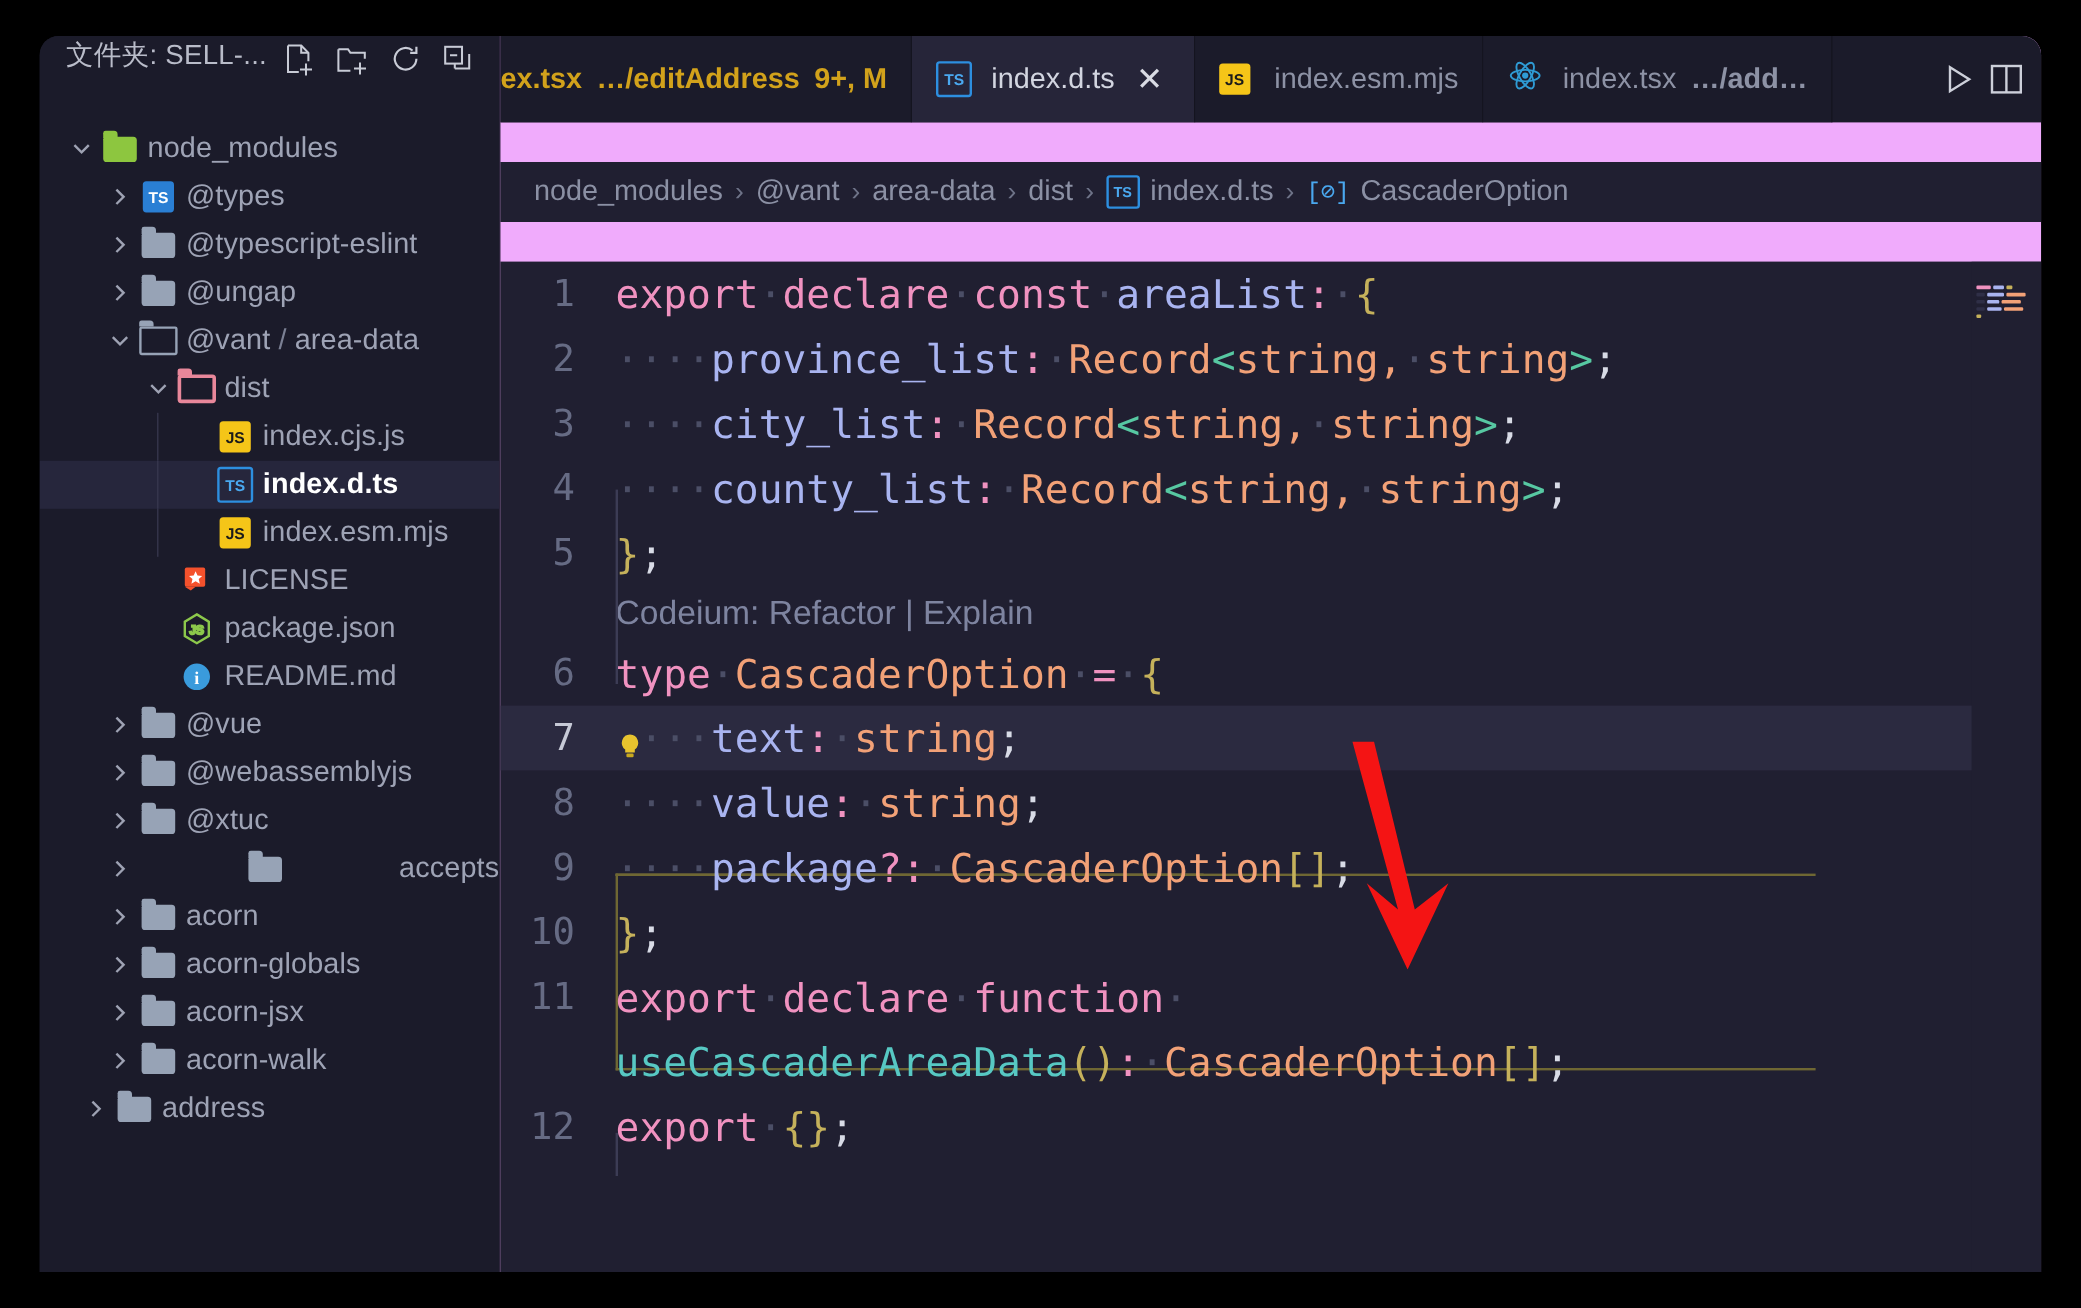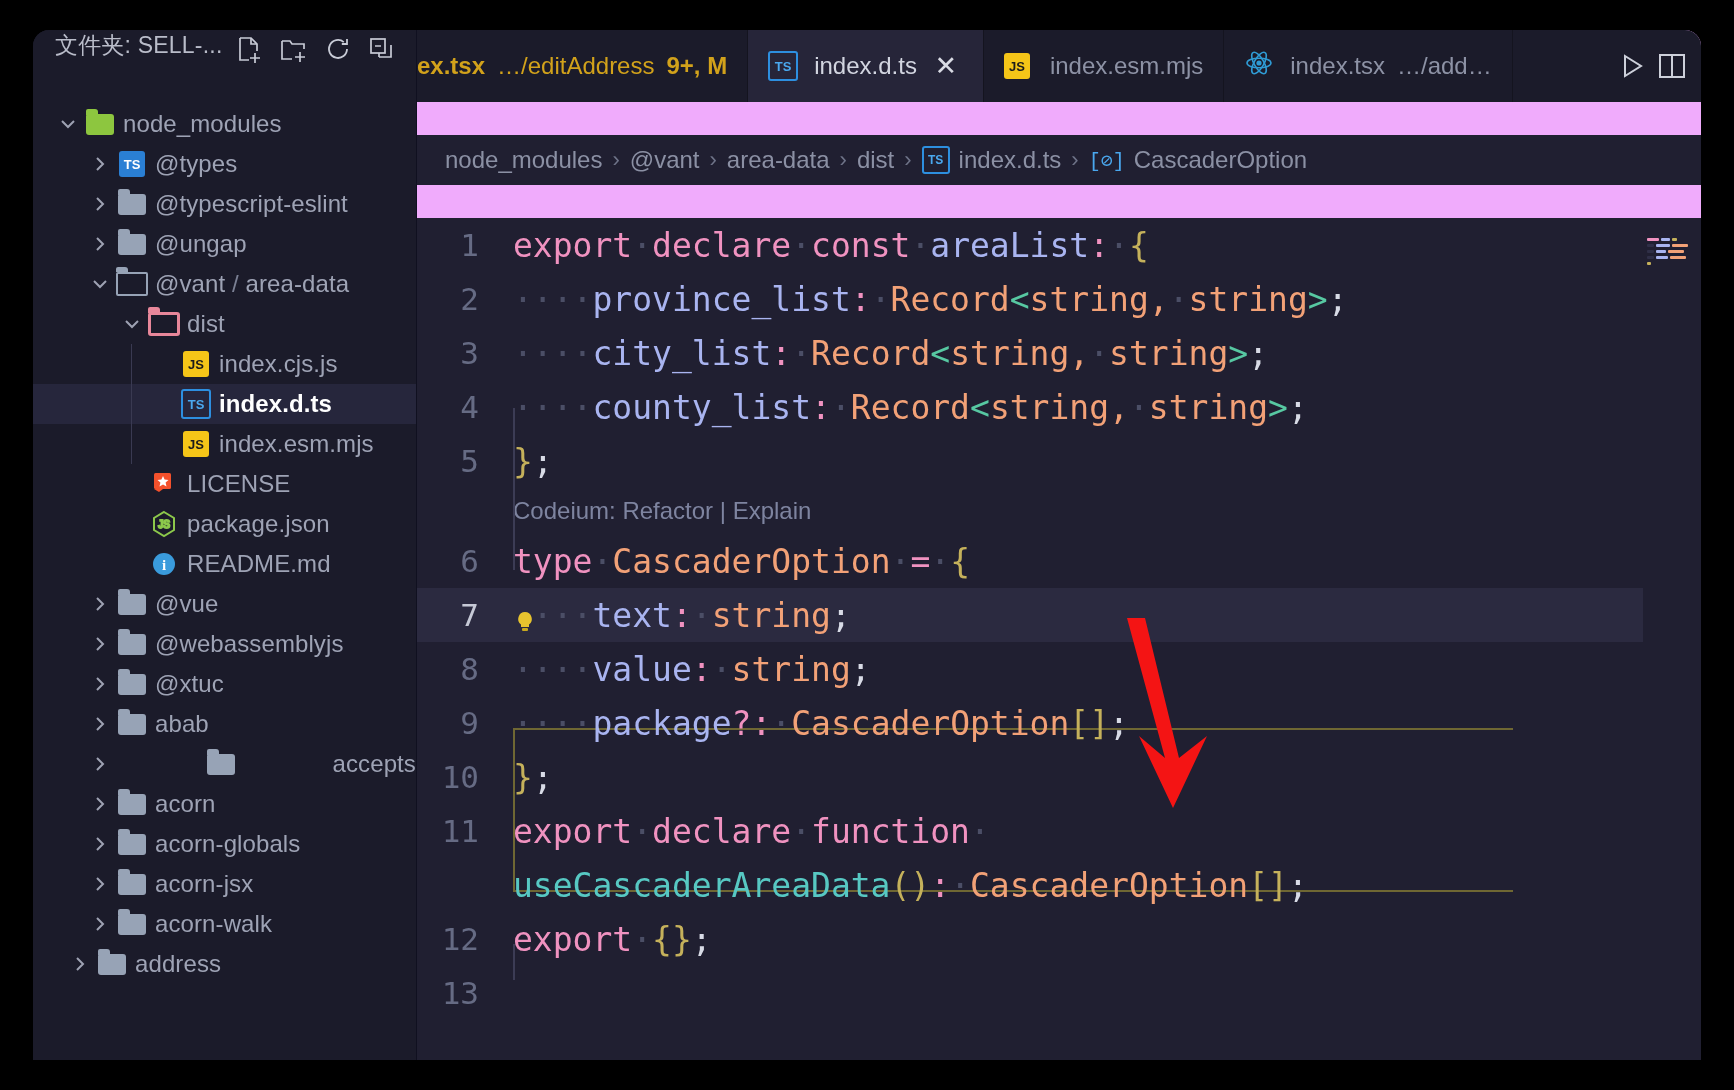--- a/index.html
+++ b/index.html
@@ -176,21 +176,21 @@
     position: relative;
     background: #1b1b2a;
   }
   .tab.first { padding-left: 0; }
   .tab.active {
     background: #262539;
     color: #d2d5e0;
   }
   .tab.modified, .tab.modified .tab-sub, .tab.modified .tab-extra { color: #d2a21b; }
   .tab.modified { font-weight: bold; }
-  .tab-sub { color: #8d92a5; font-weight: normal; }
+  .tab-sub { color: #8d92a5; font-weight: bold; }
   .tab-extra { font-weight: bold; }
   .tab-close {
     width: 34px; height: 34px;
     display: flex; align-items: center; justify-content: center;
     color: #d9dbe4; font-size: 27px; line-height: 1;
   }
   .tabbar-actions {
     margin-left: auto;
     display: flex; align-items: center;
     gap: 10px; padding: 0 14px;
@@ -254,21 +254,21 @@
   .typ  { color: #f2a177; }           
   .fn   { color: #57c8c3; }           
   .op   { color: #f092c0; }           
   .pun  { color: #d8dbe6; }           
   .brc  { color: #c5b15b; }           
   .ang  { color: #57c8a2; }           
   .dot  { color: #4b4e66; }           
   .codelens {
     height: 46px;
     display: flex; align-items: center;
-    font-size: 24px;
+    font-size: 28px;
     color: #7e84a0;
     font-family: "Liberation Sans", sans-serif;
     text-align: right;
   }
   .codelens .lens-pad { width: 78px; flex: 0 0 78px; }
   .codelens .lens-txt { padding-left: 18px; }
 
   
   .bracket-box {
     position: absolute;
@@ -526,31 +526,20 @@
               <span class="twisty">
                 <svg width="22" height="22" viewBox="0 0 22 22" fill="none" stroke="#9ea2b3" stroke-width="2">
                   <path d="M8 5 l6 6 l-6 6"></path>
                 </svg>
               </span>
               <span class="ficon">
                 <span class="folder"></span>
               </span>
               <span class="label">@xtuc</span>
             </div>
-            <div class="row" style="padding-left: 52px;">
-              <span class="twisty">
-                <svg width="22" height="22" viewBox="0 0 22 22" fill="none" stroke="#9ea2b3" stroke-width="2">
-                  <path d="M8 5 l6 6 l-6 6"></path>
-                </svg>
-              </span>
-              <span class="ficon">
-                <span class="folder"></span>
-              </span>
-              <span class="label">abab</span>
-            </div>
             <div class="row" style="padding-left: 52px; justify-content: space-between;">
               <span class="twisty">
                 <svg width="22" height="22" viewBox="0 0 22 22" fill="none" stroke="#9ea2b3" stroke-width="2">
                   <path d="M8 5 l6 6 l-6 6"></path>
                 </svg>
               </span>
               <span class="ficon">
                 <span class="folder"></span>
               </span>
               <span class="label">accepts</span>
@@ -749,24 +738,20 @@
                 <div class="content"><span class="kw">export</span><span class="dot">·</span><span class="kw">declare</span><span class="dot">·</span><span class="kw">function</span><span class="dot">·</span></div>
               </div>
               <div class="codeline">
                 <div class="gutter"></div>
                 <div class="content cont"><span class="fn">useCascaderAreaData</span><span class="brc">()</span><span class="op">:</span><span class="dot">·</span><span class="typ">CascaderOption</span><span class="brc">[]</span><span class="pun">;</span></div>
               </div>
               <div class="codeline">
                 <div class="gutter">12</div>
                 <div class="content"><span class="kw">export</span><span class="dot">·</span><span class="brc">{}</span><span class="pun">;</span></div>
               </div>
-              <div class="codeline">
-                <div class="gutter">13</div>
-                <div class="content"></div>
-              </div>
             </div>
 
           <div class="minimap">
             <div style="padding-top:18px">
               <div class="mm-line">
                   <div class="mm-seg" style="width:12px;background:#f092c0"></div>
                   <div class="mm-seg" style="width:9px;background:#a9b4f0"></div>
                   <div class="mm-seg" style="width:5px;background:#c5b15b"></div>
                 </div>
               <div class="mm-line">

